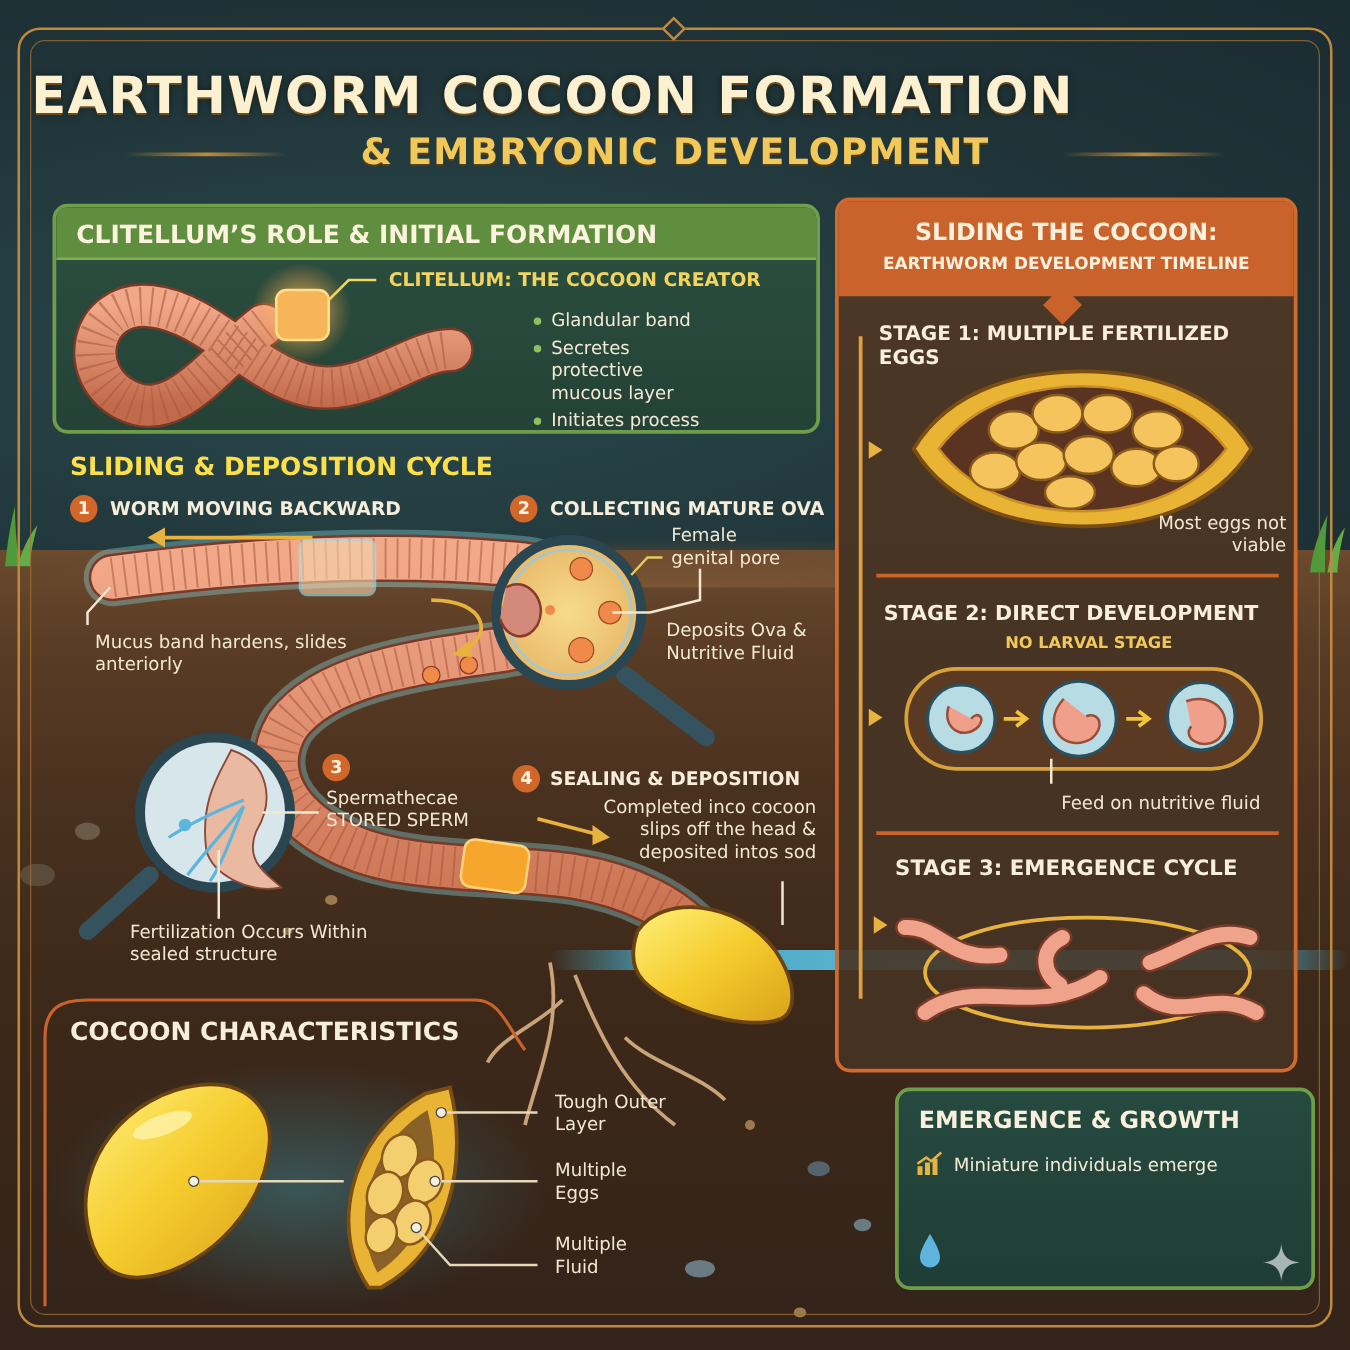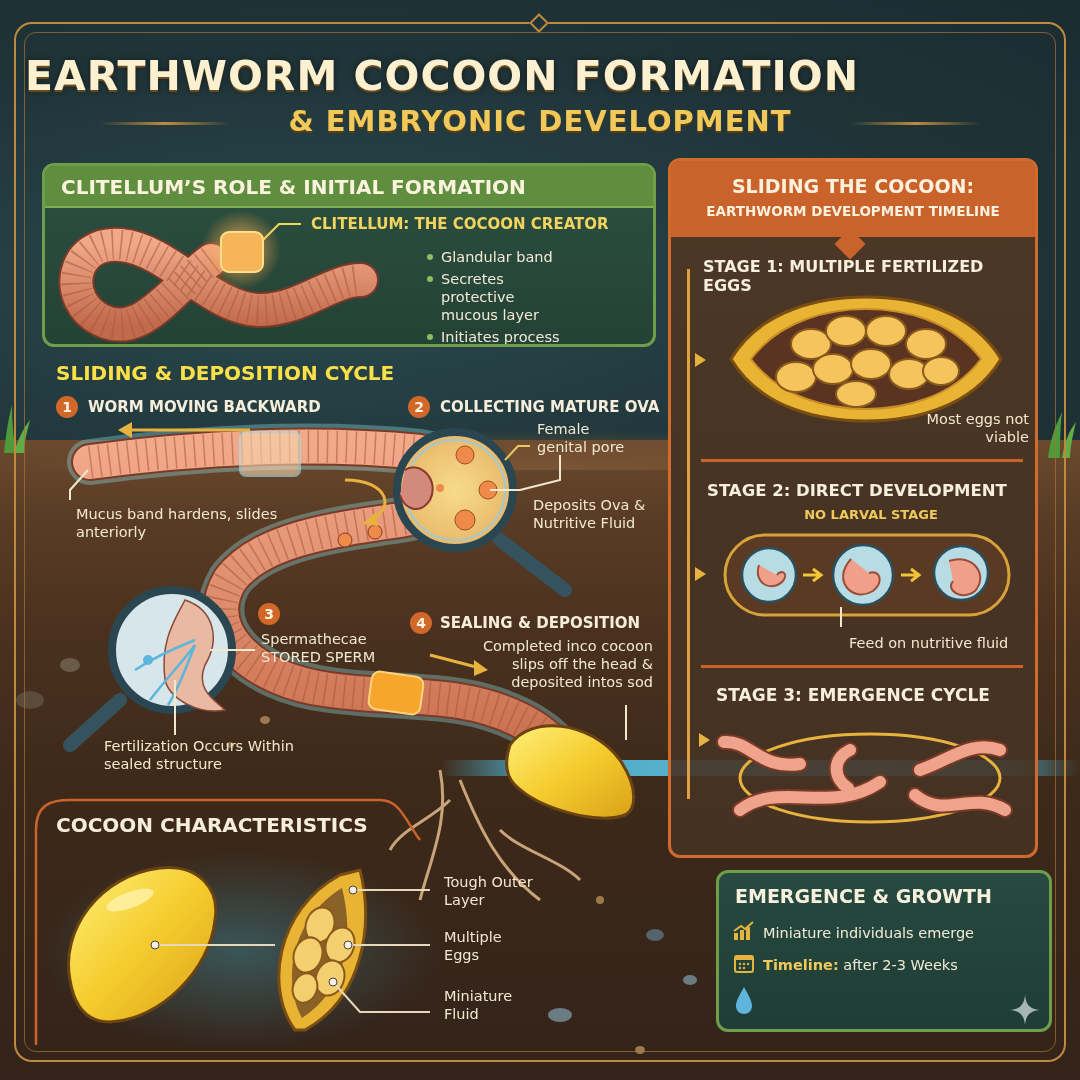--- a/index.html
+++ b/index.html
@@ -308,34 +308,20 @@
     <span class="ic">
       <svg style="position:static" width="22" height="20">
           <rect x="1" y="12" width="4" height="7" fill="#e8b23e"></rect>
           <rect x="7" y="9" width="4" height="10" fill="#e8b23e"></rect>
           <rect x="13" y="6" width="4" height="13" fill="#e8b23e"></rect>
           <path d="M1 10 L8 5 L12 8 L20 1" stroke="#e8b23e" stroke-width="2" fill="none"></path>
         </svg>
     </span>
     <span>Miniature individuals emerge</span>
   </div>
-  <div class="abs em-row" style="top:80px;">
-    <span class="ic">
-      <svg style="position:static" width="22" height="20">
-          <rect x="2" y="3" width="18" height="16" rx="2" fill="none" stroke="#e8b23e" stroke-width="2"></rect>
-          <rect x="2" y="3" width="18" height="4" fill="#e8b23e"></rect>
-          <circle cx="7" cy="11" r="1.2" fill="#e8b23e"></circle>
-          <circle cx="11" cy="11" r="1.2" fill="#e8b23e"></circle>
-          <circle cx="15" cy="11" r="1.2" fill="#e8b23e"></circle>
-          <circle cx="7" cy="15" r="1.2" fill="#e8b23e"></circle>
-          <circle cx="11" cy="15" r="1.2" fill="#e8b23e"></circle>
-        </svg>
-    </span>
-    <span><span class="em-strong">Timeline:</span> <span>after 2-3 Weeks</span></span>
-  </div>
   <div class="abs em-row" style="top:112px;">
     <span class="ic">
       <svg style="position:static" width="22" height="30">
           <path d="M11 2 C16 11 19 16 19 21 C19 26 15 29 11 29 C7 29 3 26 3 21 C3 16 6 11 11 2 Z" fill="#5fb4de"></path>
         </svg>
     </span>
   </div>
 </div>
 
 <svg style="left:0;top:0;" width="1080" height="1080">
@@ -367,17 +353,17 @@
   <circle cx="105" cy="95" r="4" fill="#f6f0e0" stroke="#444"></circle>
   <line x1="303" y1="40" x2="380" y2="40" stroke="#e6d8b8" stroke-width="2"></line>
   <circle cx="303" cy="40" r="4" fill="#f6f0e0" stroke="#444"></circle>
   <line x1="298" y1="95" x2="380" y2="95" stroke="#e6d8b8" stroke-width="2"></line>
   <circle cx="298" cy="95" r="4" fill="#f6f0e0" stroke="#444"></circle>
   <path d="M283 132 L310 162 L380 162" fill="none" stroke="#e6d8b8" stroke-width="2"></path>
   <circle cx="283" cy="132" r="4" fill="#f6f0e0" stroke="#444"></circle>
 </svg>
 <div class="abs note" style="left:444px;top:873px;width:110px;">Tough Outer Layer</div>
 <div class="abs note" style="left:444px;top:928px;width:90px;">Multiple Eggs</div>
-<div class="abs note" style="left:444px;top:987px;width:90px;">Miniature Fluid</div>
+<div class="abs note" style="left:444px;top:987px;width:90px;">Multiple Fluid</div>
 
 <svg style="left:1010px;top:995px;" width="30" height="30">
   <path d="M15 0 C16 10 20 14 30 15 C20 16 16 20 15 30 C14 20 10 16 0 15 C10 14 14 10 15 0 Z" fill="#c9d3d6" opacity=".8"></path>
 </svg>
 
 </body></html>

